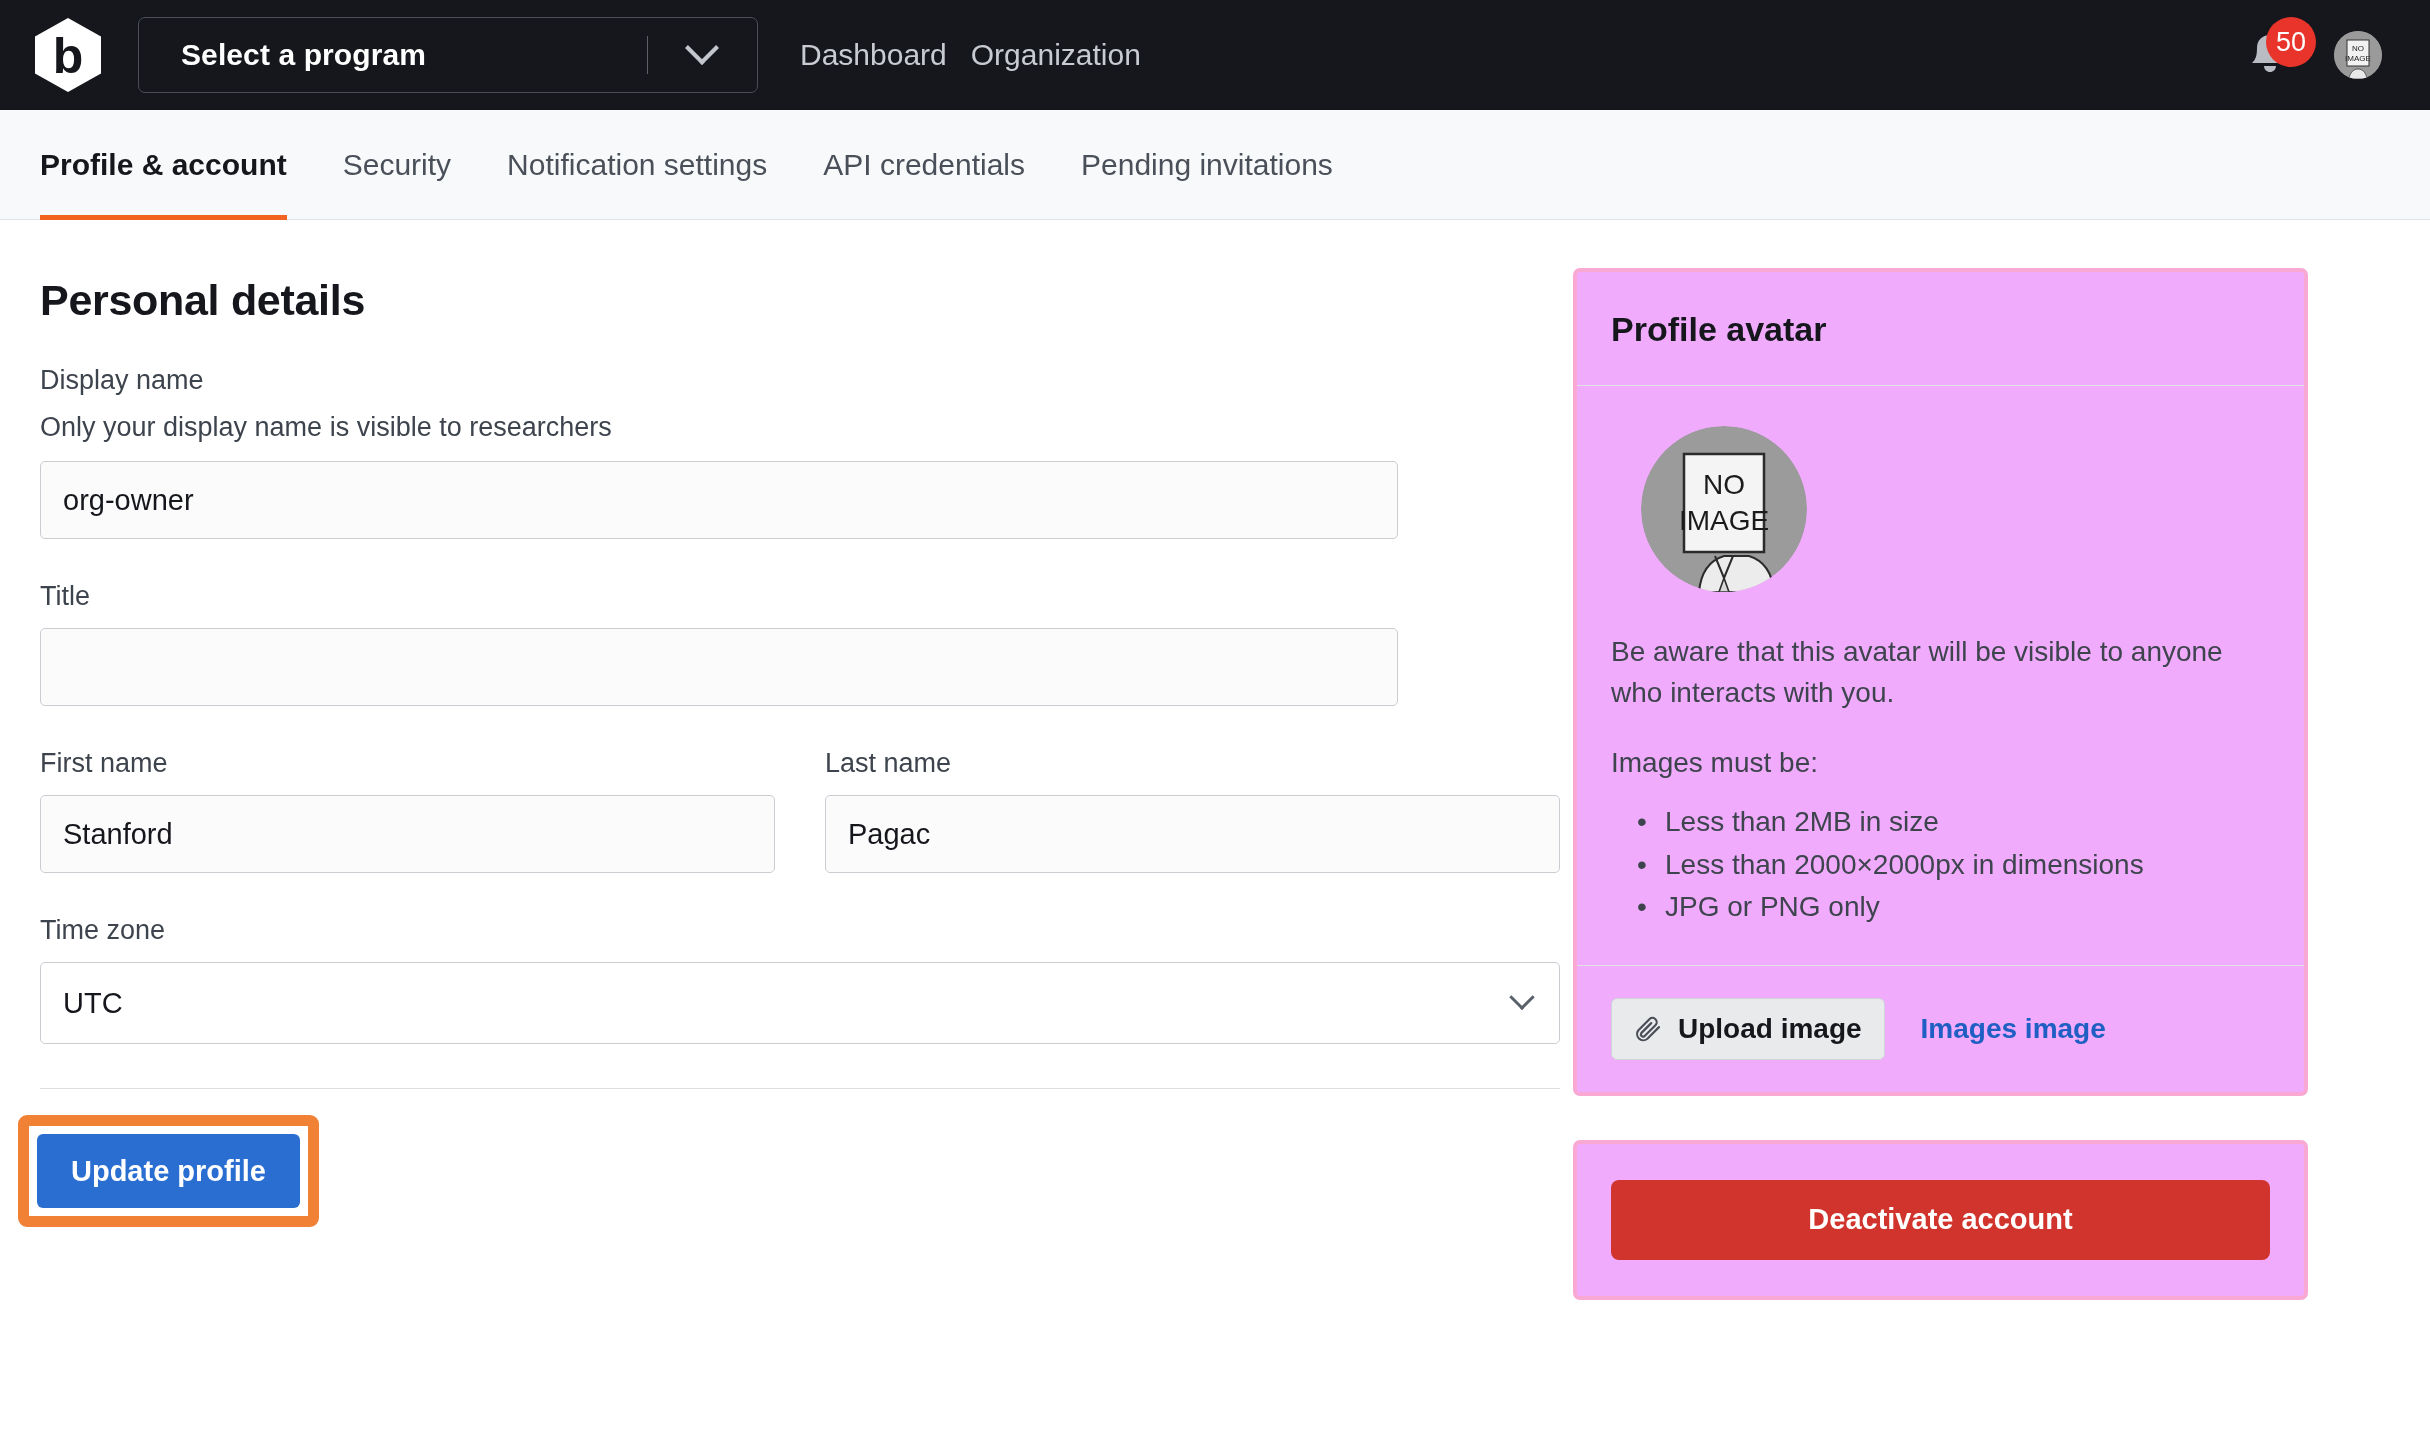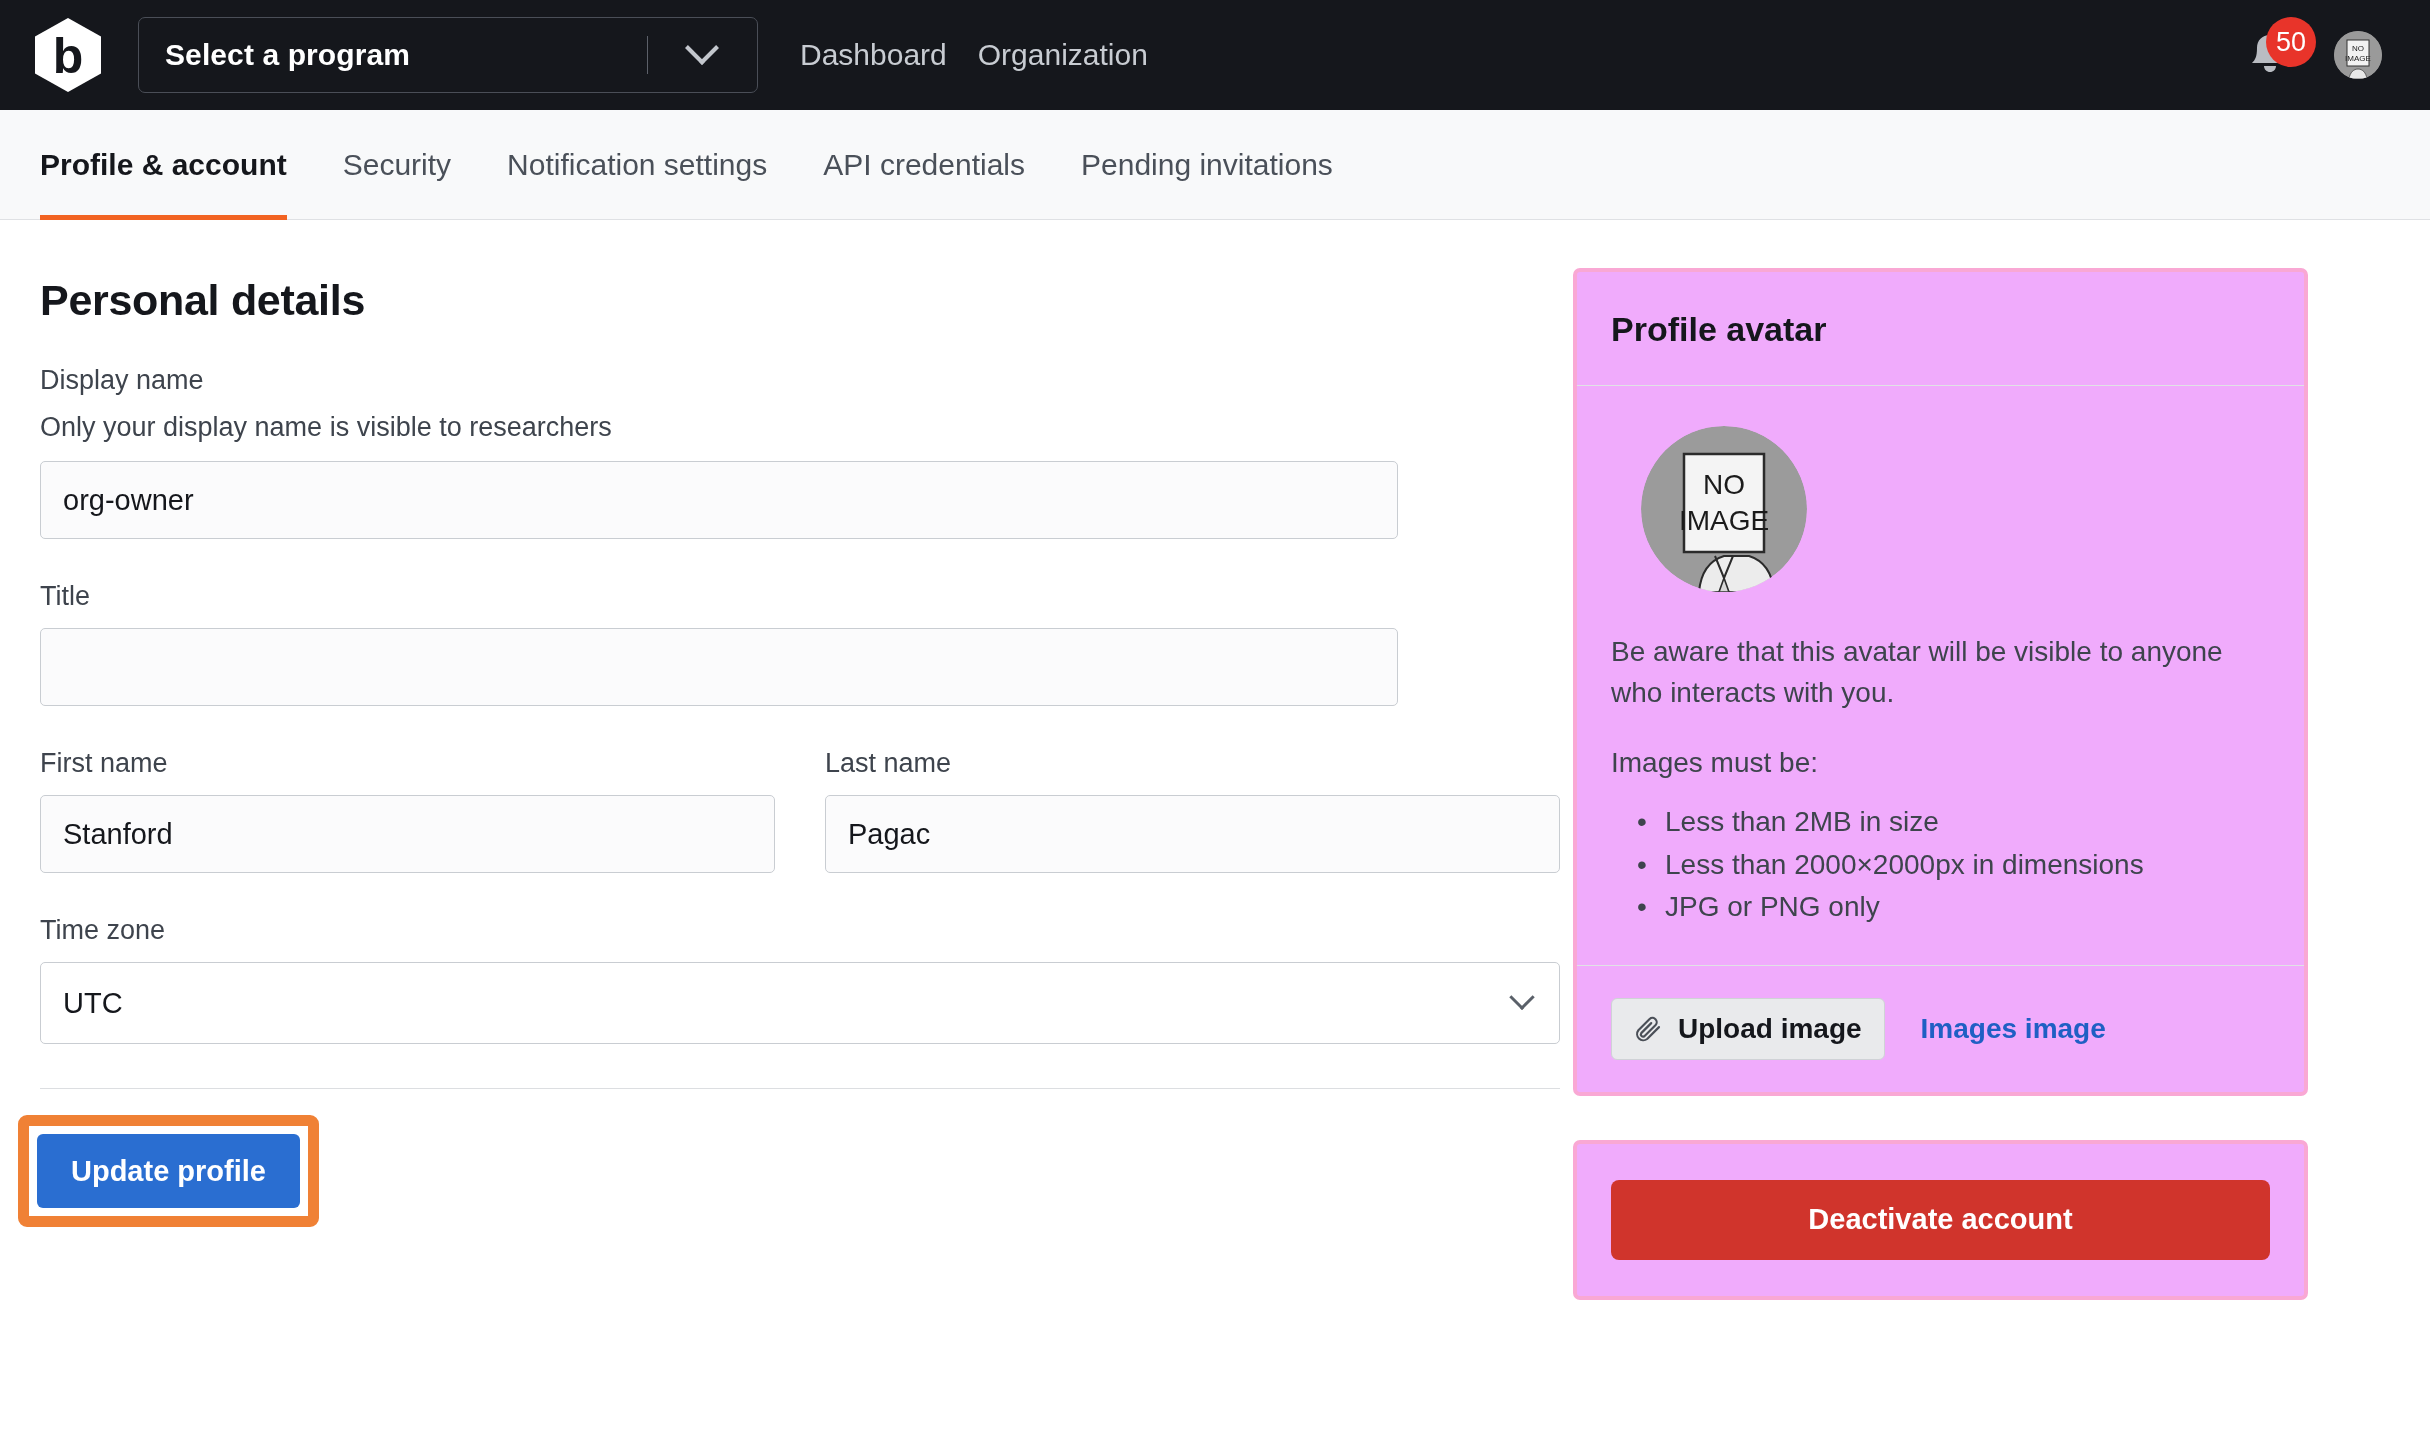--- a/index.html
+++ b/index.html
@@ -29,21 +29,21 @@
   .logo svg { display: block; }
 
   .program-select {
     width: 620px;
     height: 76px;
     border: 1px solid #4a4e57;
     border-radius: 7px;
     display: flex;
     align-items: center;
     background: #15171c;
-    padding: 0 0 0 26px;
+    padding: 0 0 0 42px;
     position: relative;
   }
   .program-select .ps-label {
     color: #ffffff;
     font-size: 30px;
     font-weight: bold;
     letter-spacing: .1px;
   }
   .ps-right {
     position: absolute;
@@ -61,21 +61,21 @@
     display: inline-block;
     width: 24px; height: 24px;
     border-right: 4px solid #c3c7cd;
     border-bottom: 4px solid #c3c7cd;
     transform: rotate(45deg) translate(-5px,-5px);
   }
 
   .topnav {
     display: flex;
     align-items: center;
-    gap: 31px;
+    gap: 24px;
     margin-left: 42px;
   }
   .topnav a {
     color: #c8ccd2;
     font-size: 30px;
     text-decoration: none;
     white-space: nowrap;
   }
 
   .topbar-right {

